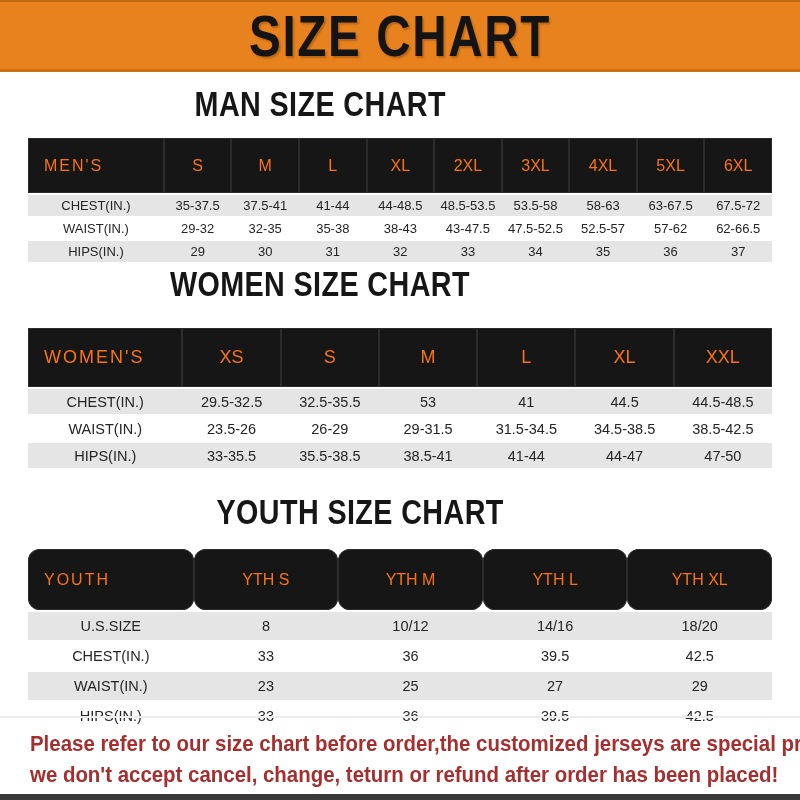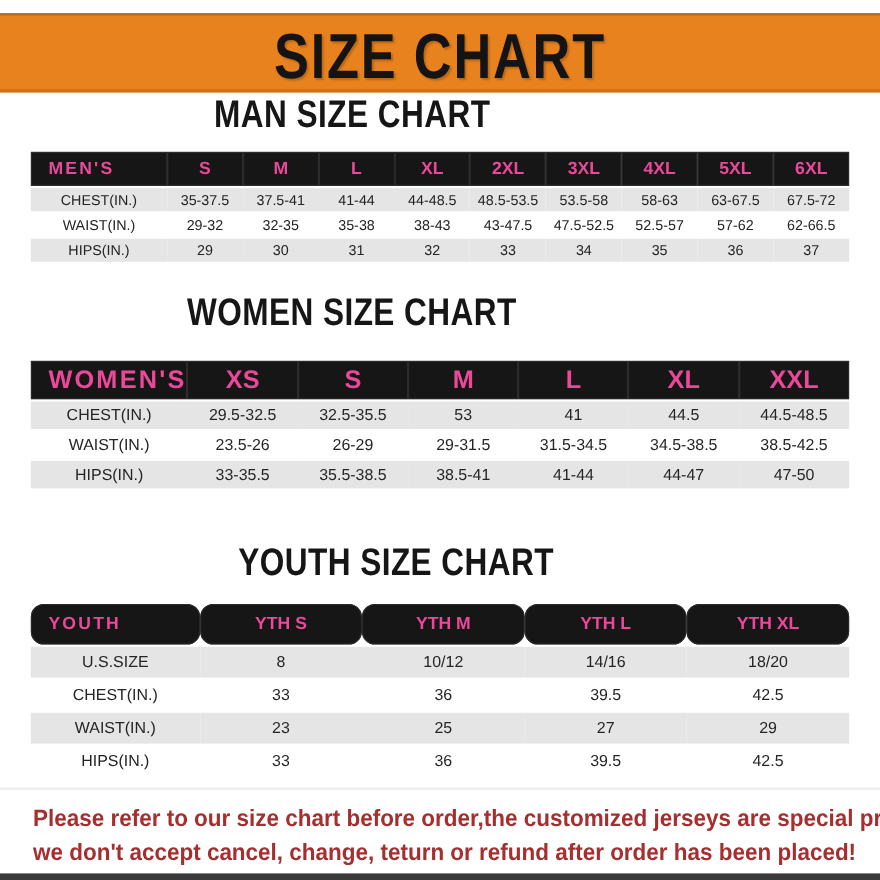--- a/index.html
+++ b/index.html
@@ -4,25 +4,25 @@
 <style>
   html,body { margin:0; padding:0; }
   body {
     width:800px; height:800px; position:relative;
     background:#ffffff; overflow:hidden;
     font-family:"Liberation Sans", sans-serif;
   }
 
   
   .banner {
-    position:absolute; top:12px; left:0; width:800px; height:72px;
+    position:absolute; top:0; left:0; width:800px; height:72px;
     background:#E8821E;
     border-top:2px solid #c06a10; border-bottom:3px solid #cf7013;
     box-sizing:border-box;
-    display:flex; align-items:flex-end; justify-content:center;
+    display:flex; align-items:center; justify-content:center;
   }
   .banner-title {
     display:inline-block;
     font-size:58px; font-weight:bold; color:#141414;
     letter-spacing:2px; line-height:1;
     transform:scaleX(0.82);
     text-shadow:2px 2px 2px rgba(100,50,0,0.35);
     white-space:nowrap;
   }
 
@@ -45,30 +45,30 @@
   .size-table {
     position:absolute; left:28px; width:744px;
     border-collapse:separate; border-spacing:0 2px;
     table-layout:fixed;
   }
   #table-men   { top:136px; }
   #table-women { top:326px; }
   #table-youth { top:547px; }
 
   .size-table thead th {
-    background:#161616; color:#ec4899; font-weight:bold;
-    text-align:center; padding:0;
+    background:#161616; color:#f97316; font-weight:normal;
+    text-align:center; padding:12px;
     box-shadow:inset 0 0 0 1px #2c2c2c;
   }
   .size-table thead th.group {
     text-align:left; padding-left:16px;
     font-size:23px; letter-spacing:2px;
   }
   #table-men   thead th { height:31px; font-size:16px; }
-  #table-women thead th { height:35px; font-size:23px; }
+  #table-women thead th { height:35px; font-size:18px; }
   #table-youth thead th { height:37px; font-size:16px;border-radius:12px; }
 
   #table-men   thead th.group { width:14.5%; }
   #table-women thead th.group { width:17%; }
   #table-youth thead th.group { width:18.5%; }
 
   .size-table tbody td {
     text-align:center; color:#252525; padding:0;
     background:#ffffff;
   }

